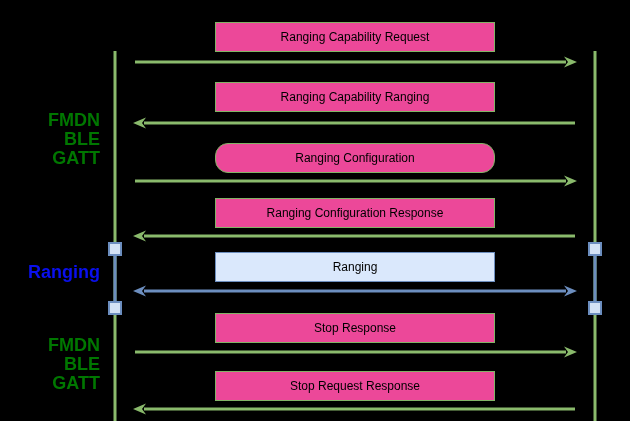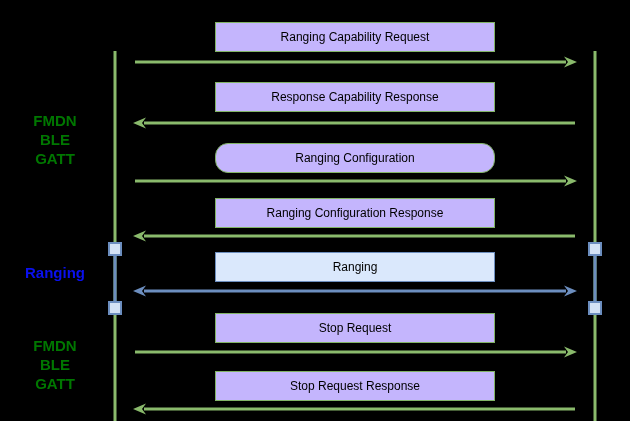--- a/index.html
+++ b/index.html
@@ -3,28 +3,28 @@
 <meta charset="utf-8">
 <style>
   html,body { margin:0; padding:0; background:#000; }
   #stage {
     position:relative; width:630px; height:421px; background:#000;
     overflow:hidden; font-family:"Liberation Sans", sans-serif;
   }
   #layer { position:absolute; left:0; top:0; width:630px; height:421px; }
   .msg-box {
     position:absolute; left:215px; width:280px; height:30px;
-    box-sizing:border-box; border:1px solid #82b366; background:#c4b5fd;
+    box-sizing:border-box; border:1px solid #82b366; background:#ec4899;
     display:flex; align-items:center; justify-content:center;
     font-size:12px; color:#000; white-space:nowrap;
   }
   .msg-box.blue { background:#dae8fc; border-color:#6c8ebf; }
   .phase-label {
-    position:absolute; left:10px; width:90px; text-align:center;
-    font-weight:bold; font-size:15px; line-height:19px;
+    position:absolute; left:10px; width:90px; text-align:right;
+    font-weight:bold; font-size:18px; line-height:19px;
   }
   .phase-label.green { color:#007700; }
   .phase-label.blue  { color:#0a10ee; }
   .phase-label span { display:block; }
 </style>
 </head>
 <body>
 
 <div id="stage">
   <svg id="layer" viewBox="0 0 630 421" xmlns="http://www.w3.org/2000/svg">
@@ -50,33 +50,33 @@
       <line x1="135" y1="352" x2="566" y2="352" stroke="#8aba6c" stroke-width="3"></line>
       <polygon points="577,352 564,346.5 568,352 564,357.5" fill="#8aba6c"></polygon>
       <line x1="144" y1="409" x2="575" y2="409" stroke="#8aba6c" stroke-width="3"></line>
       <polygon points="133,409 146,403.5 142,409 146,414.5" fill="#8aba6c"></polygon>
     </svg>
   <div id="boxes">
       <div class="msg-box" style="top: 22px;">
         <span>Ranging Capability Request</span>
       </div>
       <div class="msg-box" style="top: 82px;">
-        <span>Response Capability Response</span>
+        <span>Ranging Capability Ranging</span>
       </div>
       <div class="msg-box" style="top: 143px; border-radius: 13px;">
         <span>Ranging Configuration</span>
       </div>
       <div class="msg-box" style="top: 198px;">
         <span>Ranging Configuration Response</span>
       </div>
       <div class="msg-box blue" style="top: 252px;">
         <span>Ranging</span>
       </div>
       <div class="msg-box" style="top: 313px;">
-        <span>Stop Request</span>
+        <span>Stop Response</span>
       </div>
       <div class="msg-box" style="top: 371px;">
         <span>Stop Request Response</span>
       </div>
     </div>
   <div id="phases">
       <div class="phase-label green" style="top: 111px;">
         <span>FMDN</span>
         <span>BLE</span>
         <span>GATT</span>

